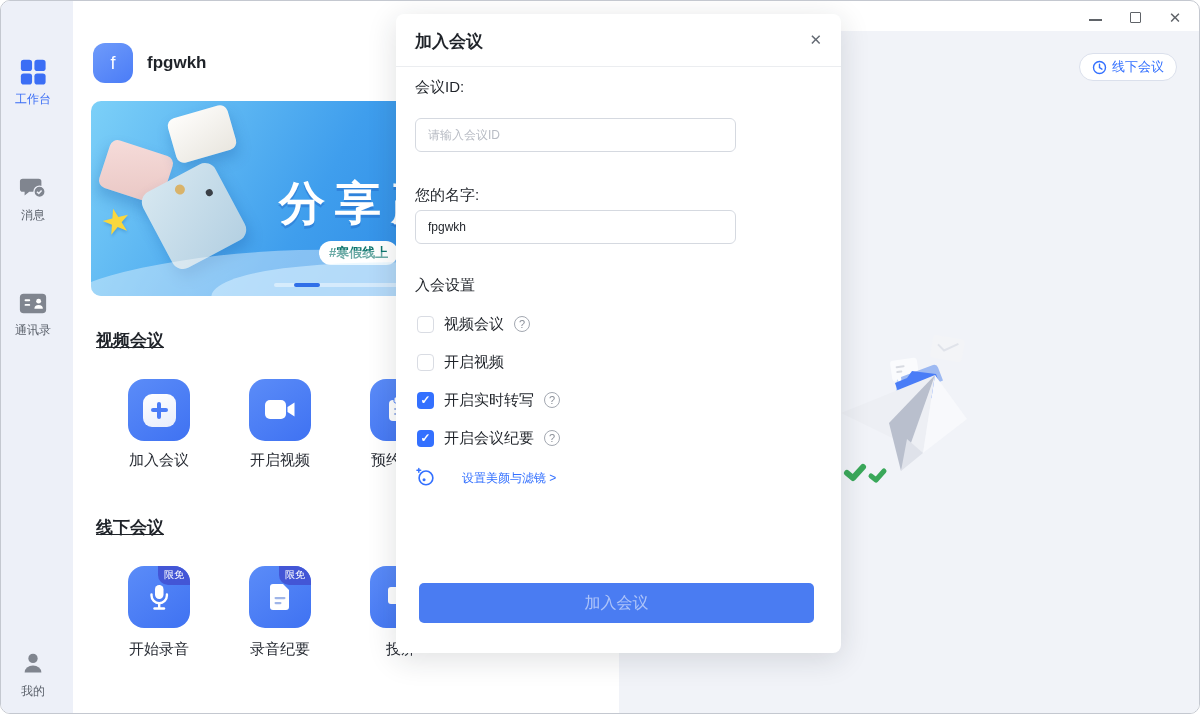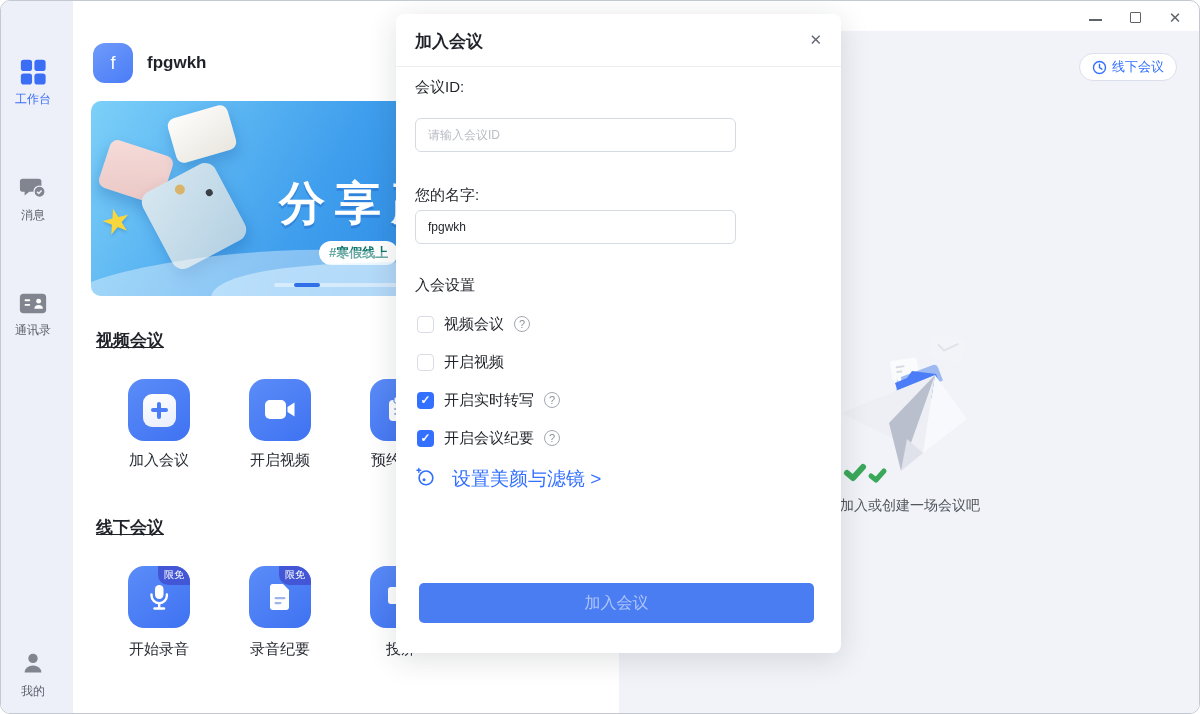--- a/index.html
+++ b/index.html
@@ -87,22 +87,22 @@
   .m-input { position:absolute; left:19px; width:321px; height:34px; border:1px solid #d5d9e0; border-radius:6px;
      padding:0 12px; font-size:12px; color:#1f2329; font-family:"Liberation Sans", sans-serif; outline:none; }
   .m-input::placeholder { color:#b8bcc4; }
   .opt-row { position:absolute; left:21px; height:20px; display:flex; align-items:center; gap:10px; }
   .cbx { width:17px; height:17px; border-radius:4px; border:1.5px solid #d9dce3; background:#fff; cursor:pointer;
      display:flex; align-items:center; justify-content:center; }
   .cbx.checked { border:none; background:#3370ff; color:#fff; font-size:12px; font-weight:bold; }
   .opt-label { font-size:15px; color:#1f2329; }
   .help-dot { width:16px; height:16px; border-radius:50%; border:1px solid #a3a8b1; color:#8a8f98; font-size:11px;
      display:flex; align-items:center; justify-content:center; cursor:pointer; }
-  .beauty-link { position:absolute; left:19px; display:flex; align-items:flex-start; gap:16px; color:#3370ff;
-     font-size:19px; cursor:pointer; }
+  .beauty-link { position:absolute; left:19px; display:flex; align-items:flex-end; gap:26px; color:#3370ff;
+     font-size:12px; cursor:pointer; }
   .m-submit { position:absolute; left:23px; bottom:30px; width:395px; height:40px; background:#4a7cf2;
      border:none; border-radius:5px; color:rgba(255,255,255,.55); font-size:16px; cursor:pointer;
      font-family:"Liberation Sans", sans-serif; }
 </style>
 </head>
 <body>
 
 <div class="window">
 
   <div class="win-controls">
@@ -282,21 +282,20 @@
         <path d="M66,56 l32,-12 a4,4 0 0 1 5,2.5 l5,13 -40,16 z" fill="#9db9f2"></path>
         <path d="M60,62 l12,-5 5,-7 24,3 6,16 a4,4 0 0 1 -2.3,5 l-36,14 z" fill="#4a7df7"></path>
         <polygon points="6,92 100,54 88,132" fill="#edeff4"></polygon>
         <polygon points="100,54 132,98 88,132" fill="#f8f9fc"></polygon>
         <polygon points="54,102 100,54 66,150" fill="#b9bfcd"></polygon>
         <polygon points="66,150 72,118 88,132" fill="#dfe2ea"></polygon>
         <path d="M12,152 l6,5 l10,-11" stroke="#3aa85a" stroke-width="6" fill="none" stroke-linecap="round" stroke-linejoin="round"></path>
         <path d="M36,155 l5,4 l8,-9" stroke="#3aa85a" stroke-width="5" fill="none" stroke-linecap="round" stroke-linejoin="round"></path>
       </svg>
     </div>
-    <div class="empty-text">加入或创建一场会议吧</div>
   </div>
 
   <div class="modal">
     <div class="modal-title">加入会议</div>
     <div class="modal-close">✕</div>
     <div class="modal-divider"></div>
 
     <div class="m-label" style="top:64px">会议ID:</div>
     <input class="m-input" style="top: 104px;" type="text" placeholder="请输入会议ID">
 

